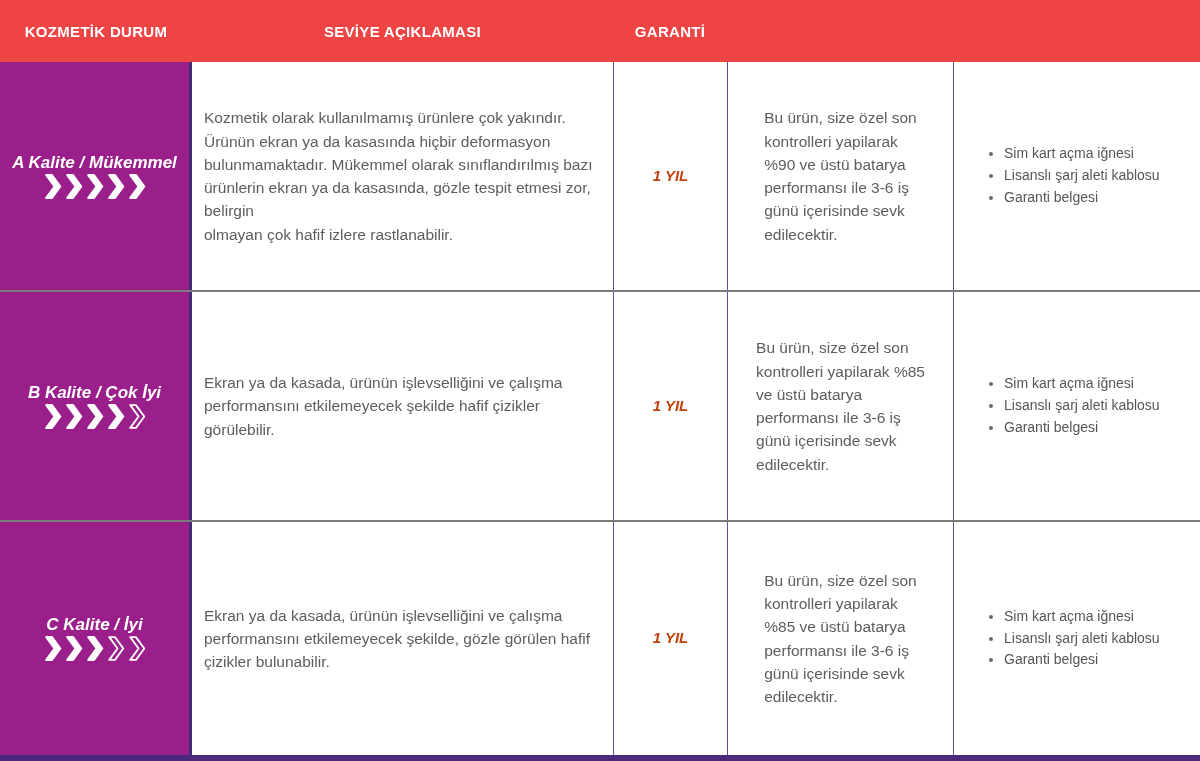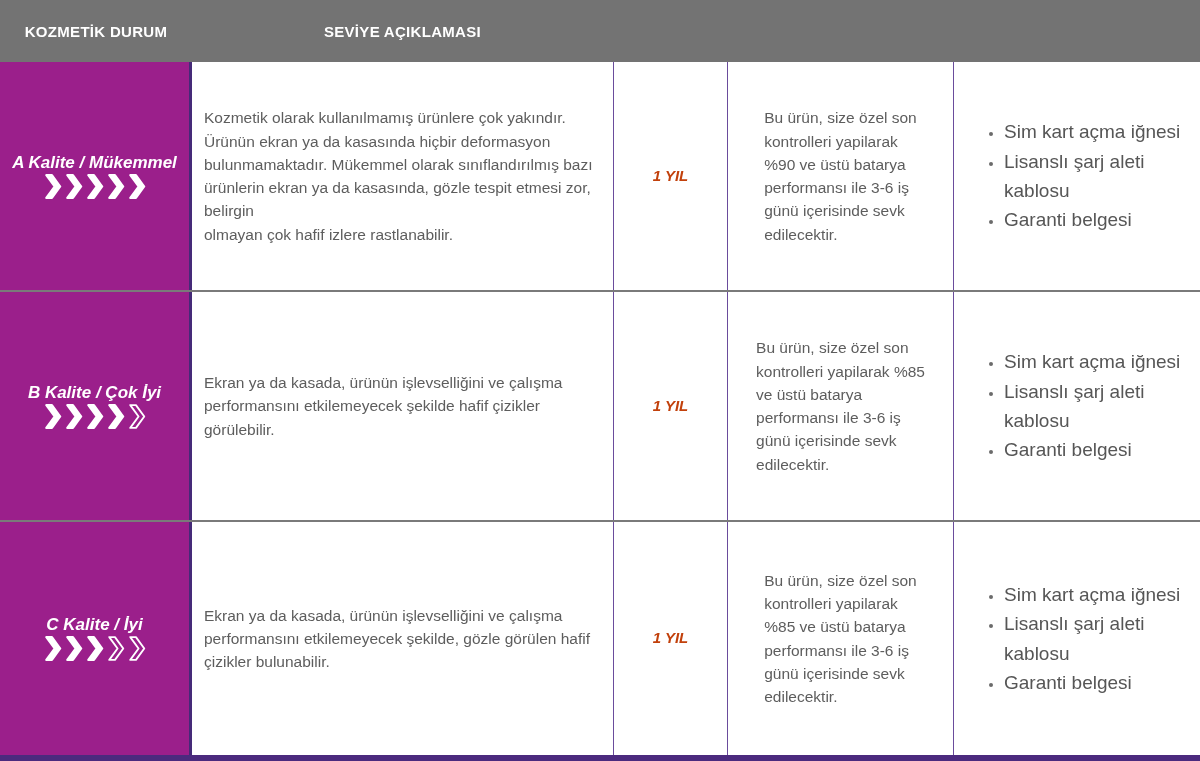--- a/index.html
+++ b/index.html
@@ -15,21 +15,21 @@
     flex-direction: column;
     background: #ffffff;
     overflow: hidden;
   }
   .grid-row {
     display: grid;
     grid-template-columns: 192px 421px 114px 226px 1fr;
   }
   .header-row {
     height: 62px;
-    background: #737373;
+    background: #ef4444;
   }
   .header-cell {
     display: flex;
     align-items: center;
     justify-content: center;
     color: #ffffff;
     font-weight: 700;
     font-size: 15px;
     letter-spacing: 0.02em;
     text-align: center;
@@ -91,34 +91,35 @@
     display: flex;
     align-items: center;
     justify-content: flex-start;
     padding: 10px 8px 10px 0;
   }
   .box-list {
     list-style: disc;
     margin: 0;
     padding-left: 50px;
     color: #565656;
-    font-size: 19px;
+    font-size: 14px;
     line-height: 1.55;
     text-align: left;
   }
   .box-list li::marker { color: #6b6b6b; font-size: 13px; }
 </style>
 </head>
 <body>
 
 <div class="grade-table">
 
   <div class="grid-row header-row">
     <div class="header-cell">KOZMETİK DURUM</div>
     <div class="header-cell">SEVİYE AÇIKLAMASI</div>
+    <div class="header-cell">GARANTİ</div>
   </div>
 
   <div class="grid-row body-row">
     <div class="grade-cell">
       <div class="grade-label">A Kalite / Mükemmel</div>
       <div class="chevron-row">
           <svg viewBox="0 0 17 26">
             <polygon points="2,2 7.5,2 15.5,13 7.5,24 2,24 10,13" stroke="#ffffff" stroke-linejoin="round" fill="#ffffff" stroke-width="2"></polygon>
           </svg>
           <svg viewBox="0 0 17 26">

